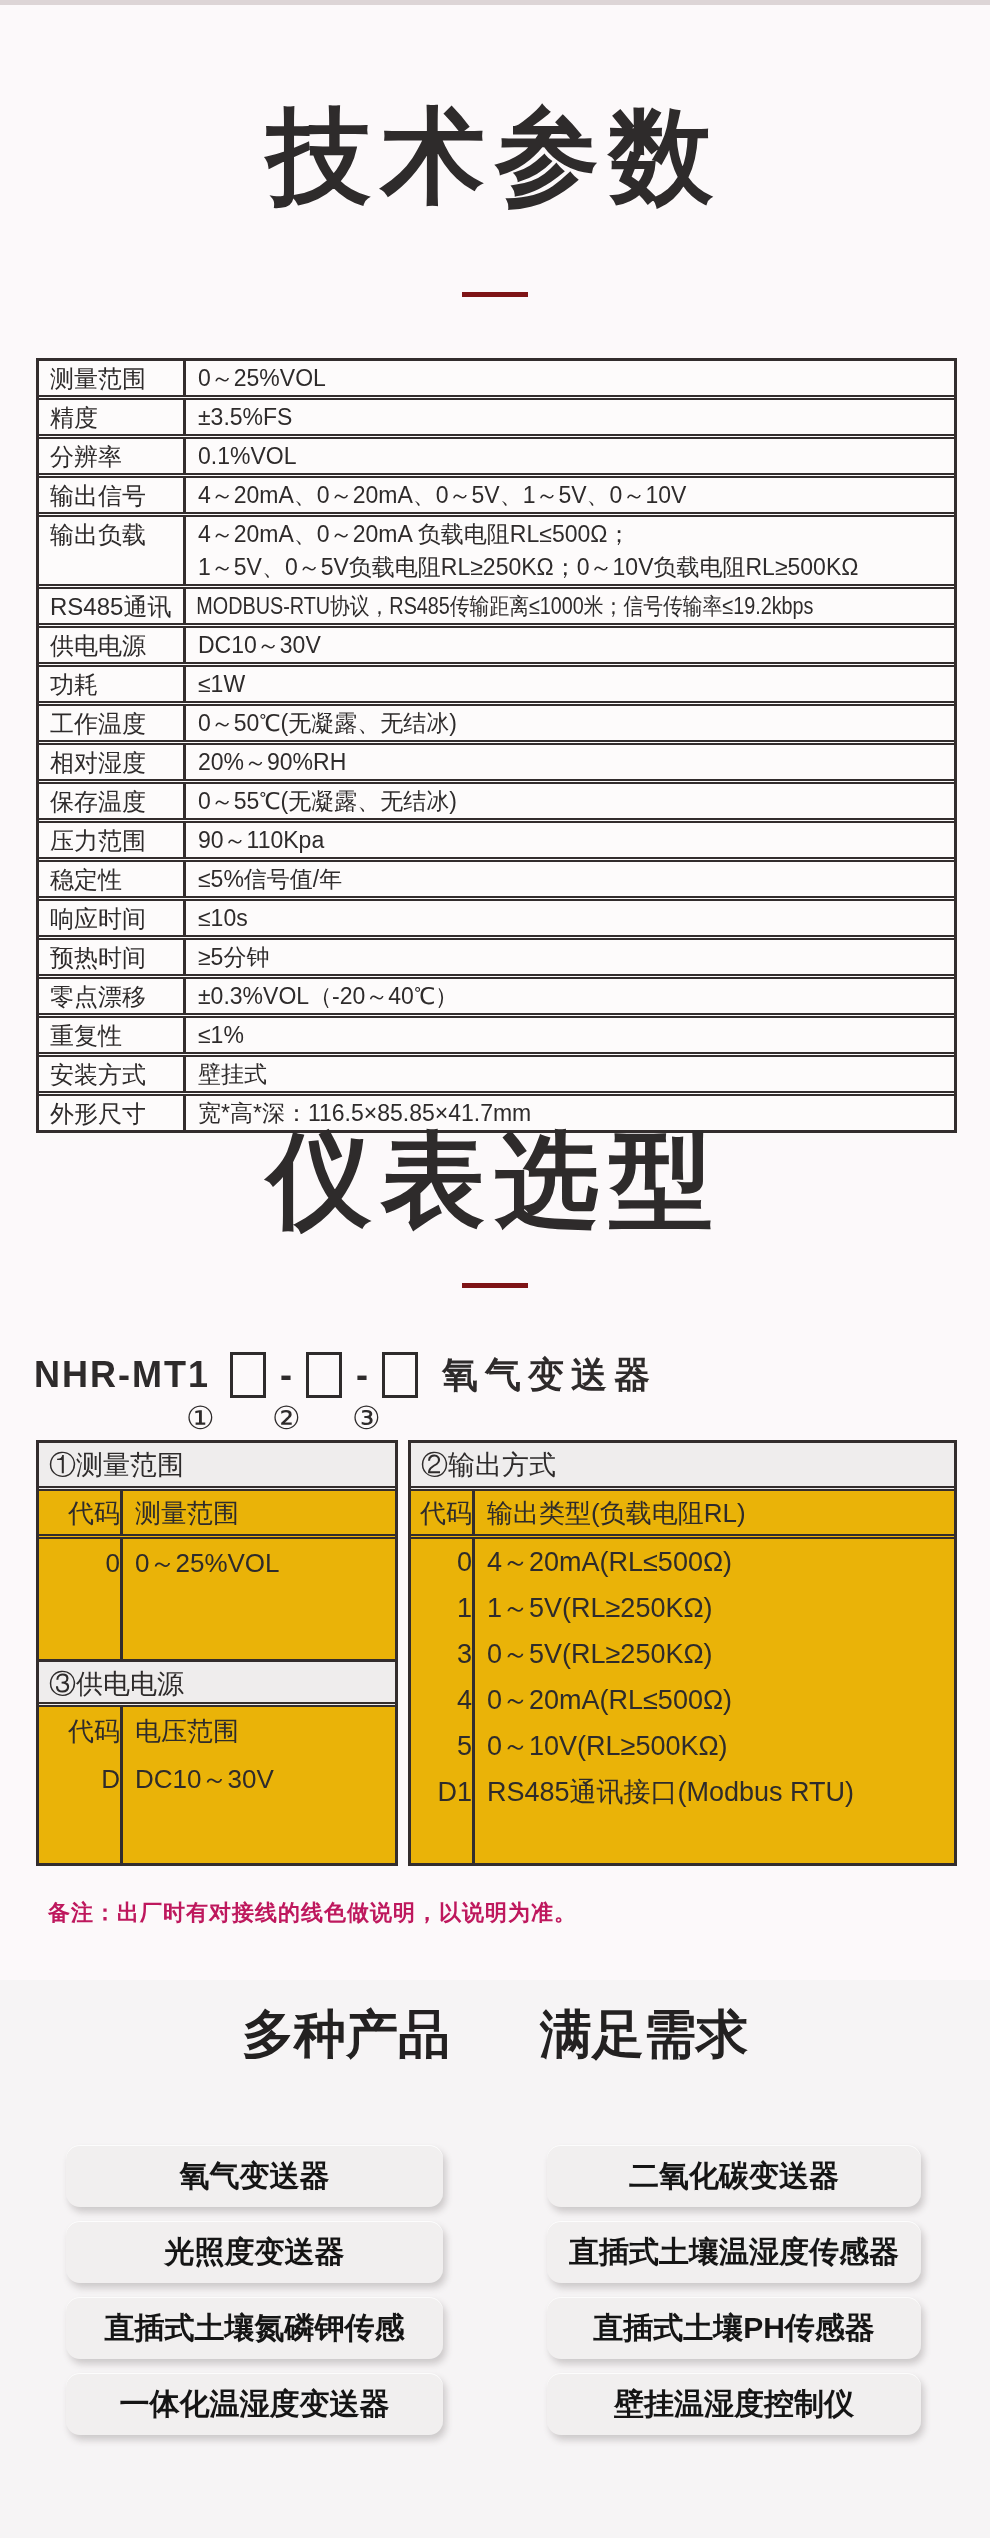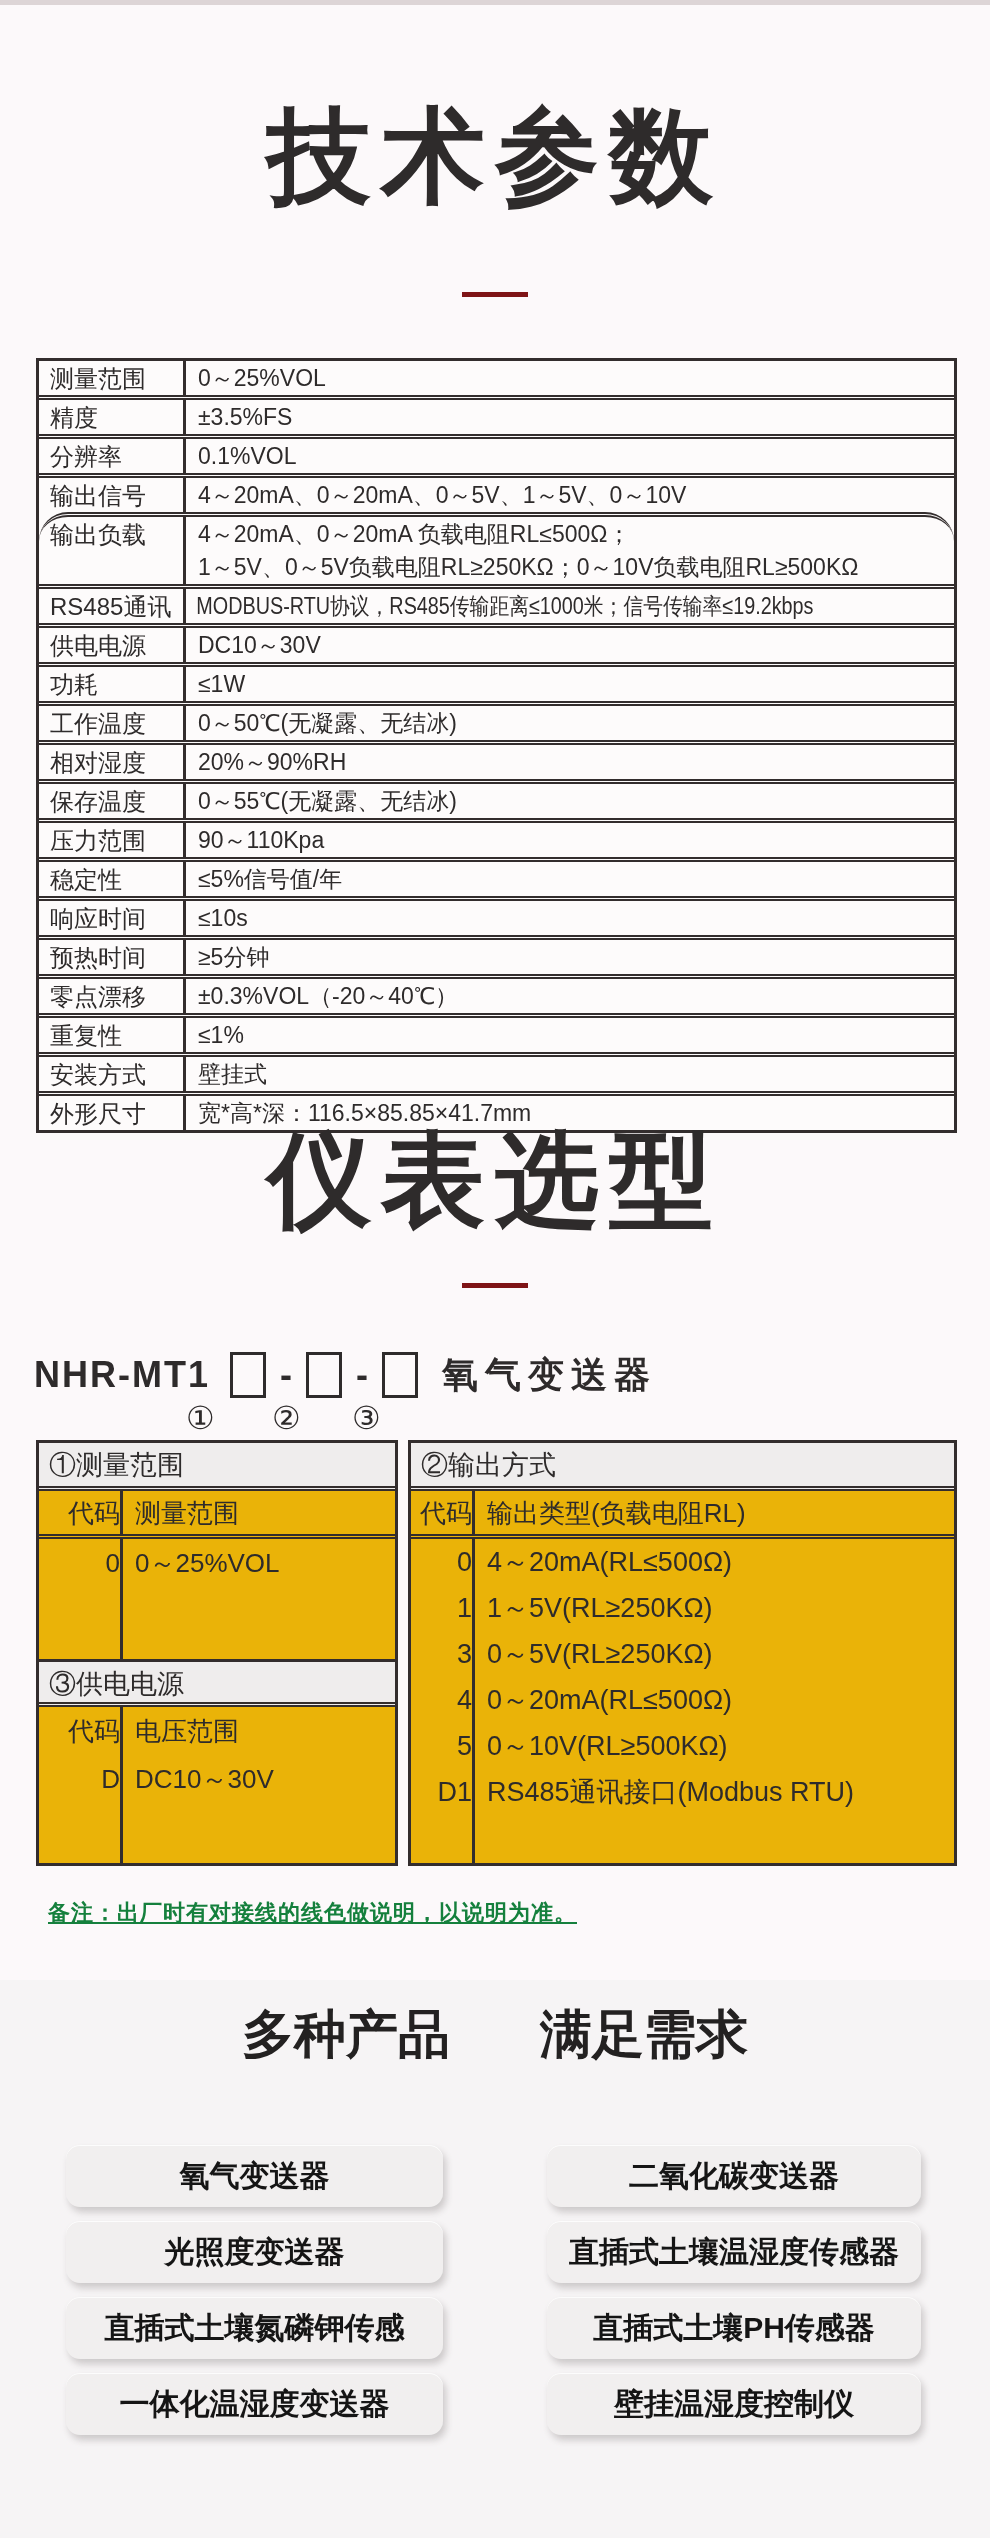--- a/index.html
+++ b/index.html
@@ -22,21 +22,21 @@
   .red-line-1 { top:292px; }
   .red-line-2 { top:1283px; }
 
   
   .spec-table {
     position:absolute; left:36px; top:358px; width:921px;
     border:3px solid #332d2d; background:#fdfbfb;
   }
   .spec-row { display:flex; min-height:34px; }
   .spec-row + .spec-row { border-top:5px double #332d2d; }
-  .spec-row.tall { min-height:68px;border-radius:29px; }
+  .spec-row.tall { min-height:68px; }
   .spec-label {
     flex:none; width:147px; border-right:3px solid #332d2d;
     font-size:24px; line-height:33px; padding:1px 2px 0 11px; white-space:nowrap;
   }
   .spec-value { flex:1; font-size:23px; line-height:33px; padding:1px 2px 0 12px; white-space:nowrap; }
   .condense { transform:scaleX(0.86); transform-origin:left center; }
 
   
   .model-line {
     position:absolute; left:34px; top:1350px; height:50px;
@@ -62,21 +62,21 @@
   .sel-subrow { flex:none; height:48px; display:flex; border-bottom:5px double #332d2d; font-size:26px; line-height:44px; }
   .code-col { flex:none; width:84px; border-right:3px solid #332d2d; text-align:right; }
   .code-col.narrow { width:64px; }
   .val-col { flex:1; padding-left:12px; white-space:nowrap; }
   .sel-data { display:flex; }
   .sel-data .line { line-height:48px; font-size:26px; }
   .h120 { flex:none; height:120px; }
   .fill { flex:1; }
   .sel-right .sel-data .line { line-height:46px; font-size:27px; }
 
-  .note { position:absolute; left:48px; top:1898px; font-size:22px; font-weight:bold; color:#15803d; letter-spacing:1px;text-decoration:underline; }
+  .note { position:absolute; left:48px; top:1898px; font-size:22px; font-weight:bold; color:#be185d; letter-spacing:1px; }
 
   
   .bottom-section { position:absolute; left:0; top:1980px; width:100%; height:558px; background:#f6f4f5; }
   .title-3 {
     position:absolute; left:0; top:2000px; width:100%;
     display:flex; justify-content:center; gap:90px;
     font-size:52px; font-weight:bold; color:#232121; white-space:nowrap;
   }
   .products {
     position:absolute; left:66px; top:2145px;

